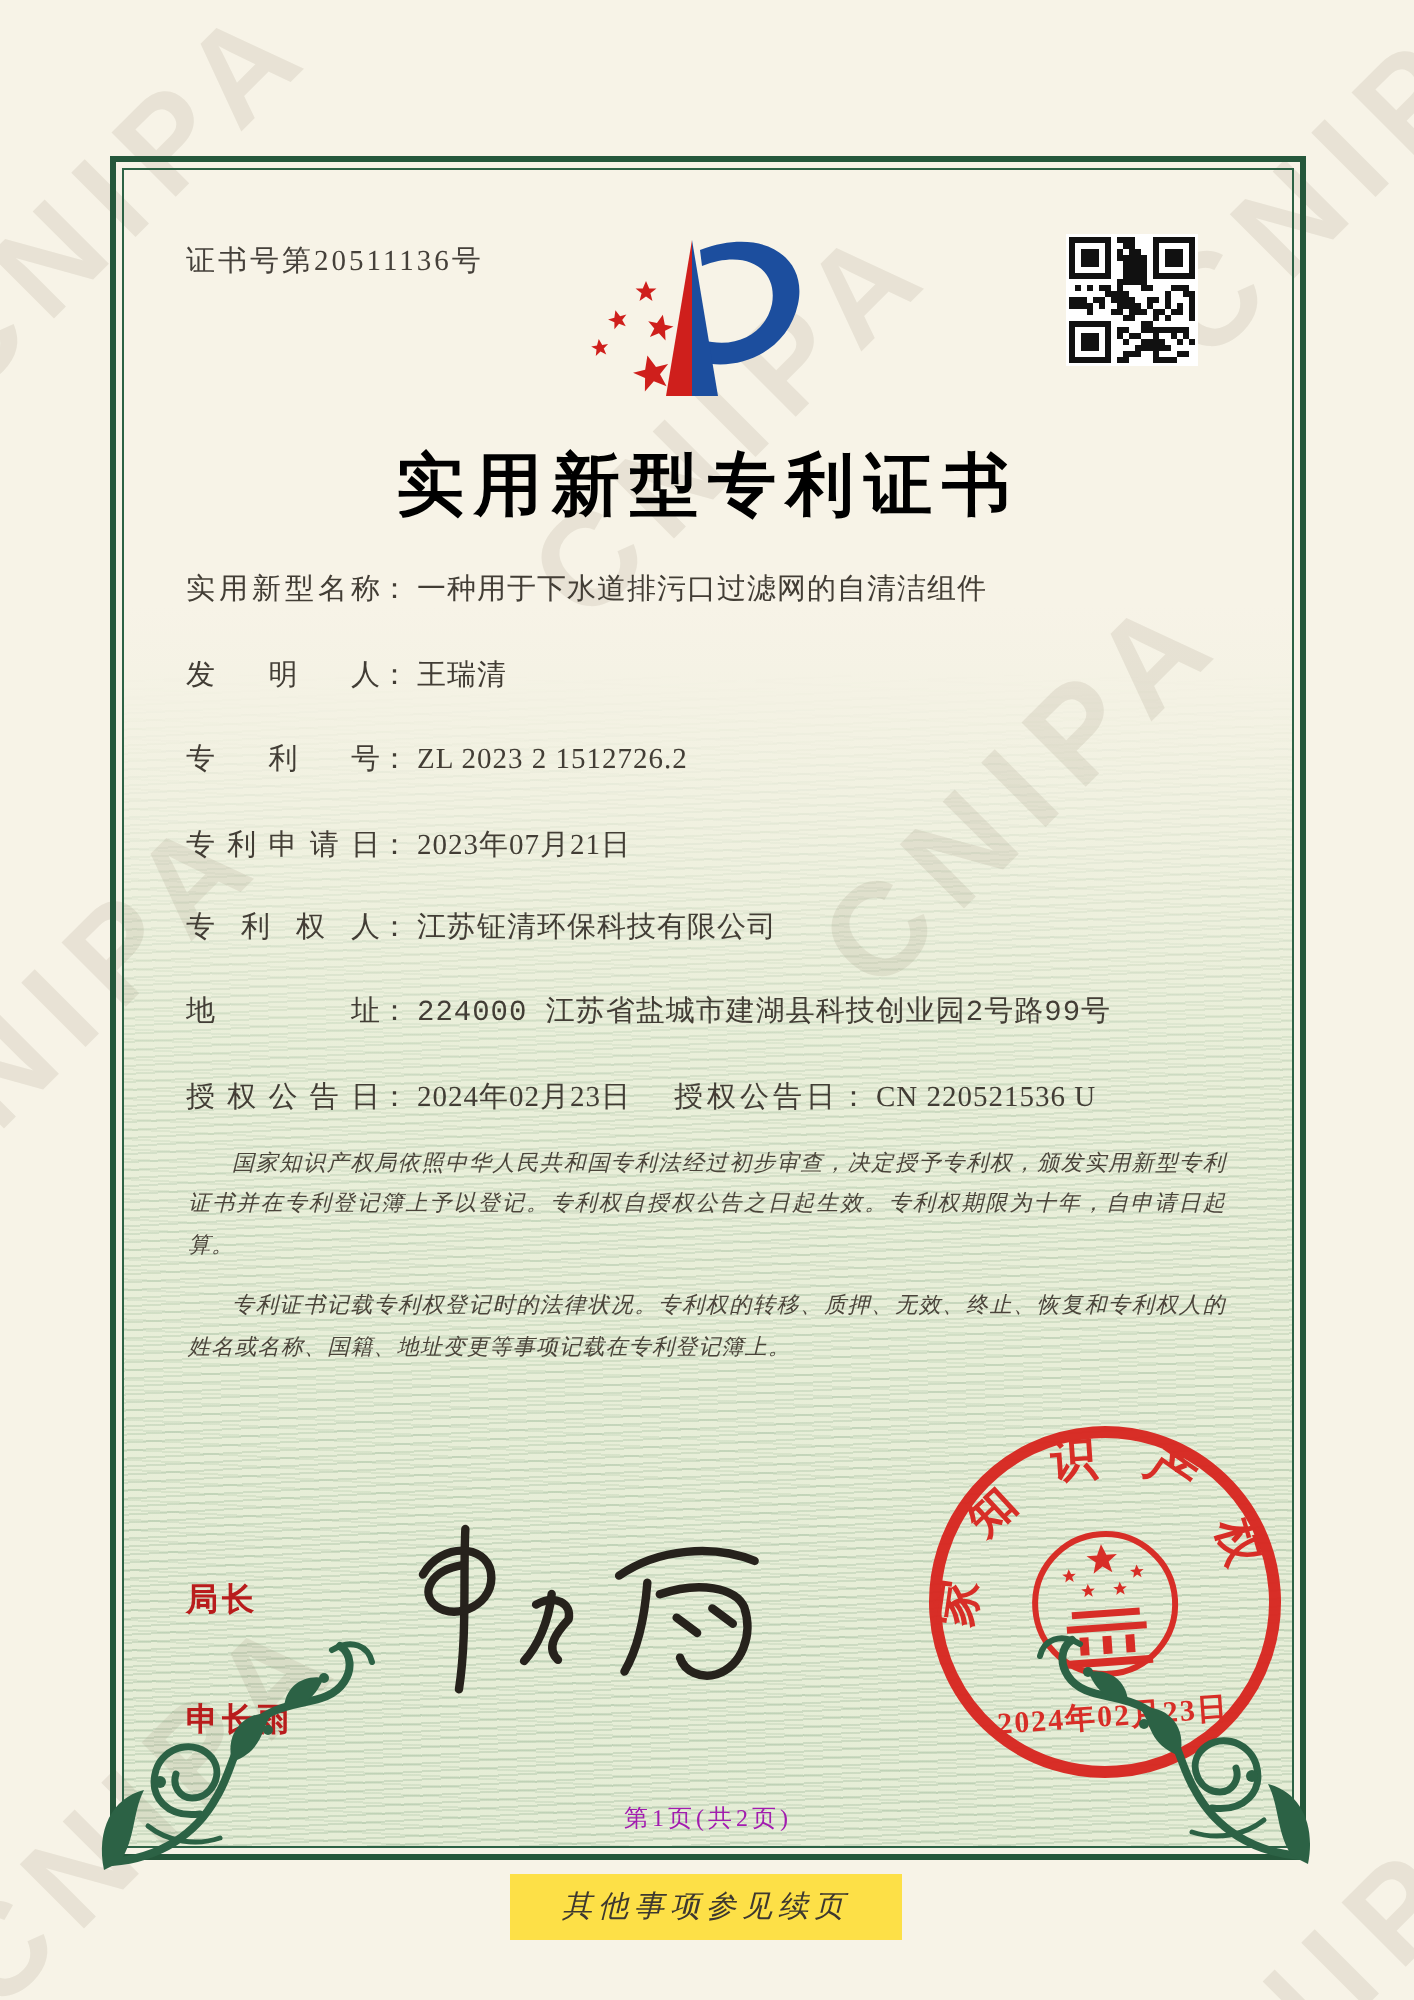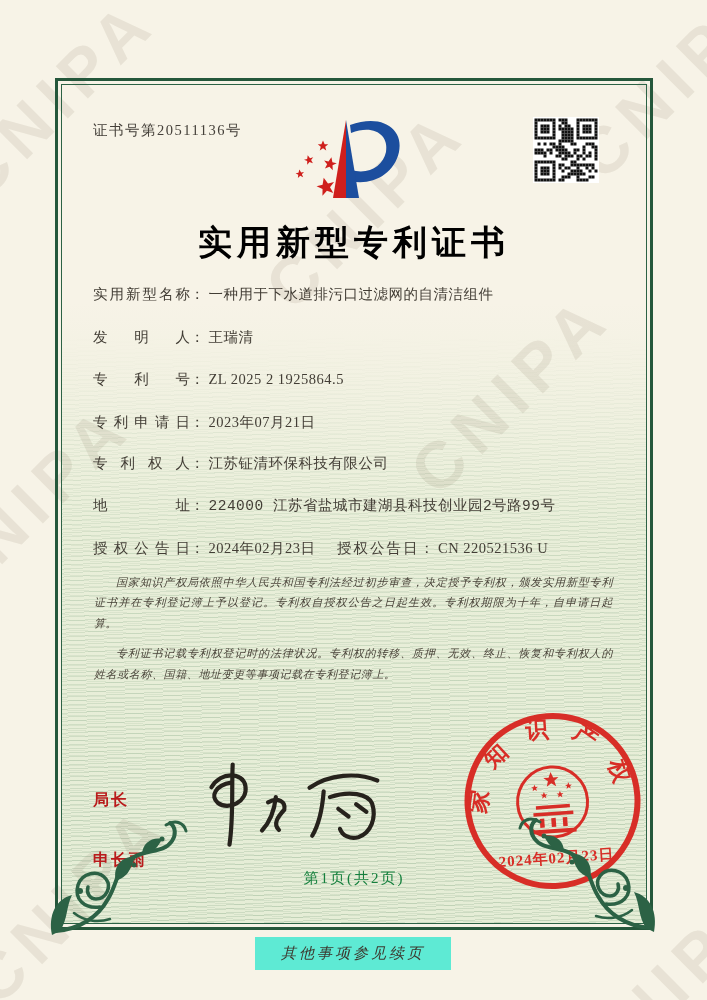--- a/index.html
+++ b/index.html
@@ -37,23 +37,23 @@
   
   .legal{position:absolute;left:94px;top:572px;width:519px;font-size:11px;line-height:1.86;
          font-style:italic;letter-spacing:.6px;color:#4a443a;text-align:justify;}
   .legal p{margin:0 0 10px 0;text-indent:2em;}
   
   .signer{position:absolute;left:93px;font-family:"Liberation Sans","DejaVu Sans",sans-serif;
           font-size:16px;font-weight:600;color:#b91c1c;letter-spacing:2px;}
   .sig-svg{position:absolute;left:190px;top:746px;}
   .seal{position:absolute;left:450px;top:706px;opacity:.94;}
   
-  .page-num{position:absolute;left:55px;top:869px;width:598px;text-align:center;font-size:15px;
-            letter-spacing:2px;color:#15803d;}
-  .note-box{position:absolute;left:353px;top:937px;transform:translateX(-50%);background:#5eead4;
+  .page-num{position:absolute;left:55px;top:901px;width:598px;text-align:center;font-size:12px;
+            letter-spacing:2px;color:#a21caf;}
+  .note-box{position:absolute;left:353px;top:937px;transform:translateX(-50%);background:#fde047;
             padding:7px 26px;font-size:15px;font-style:italic;letter-spacing:3px;color:#3d382f;white-space:nowrap;}
   .flourish{position:absolute;}
   .hidden-defs{position:absolute;width:0;height:0;overflow:hidden;}
 </style>
 </head>
 <body>
 
 <div class="page">
 
   <svg class="hidden-defs" aria-hidden="true">
@@ -332,21 +332,21 @@
 
   <div class="title">实用新型专利证书</div>
 
   <div class="frow" style="top:285px;">
     <span class="flabel">实用新型名称</span><span class="fcolon">：</span><span class="fvalue">一种用于下水道排污口过滤网的自清洁组件</span>
   </div>
   <div class="frow" style="top:328px;">
     <span class="flabel">发明人</span><span class="fcolon">：</span><span class="fvalue">王瑞清</span>
   </div>
   <div class="frow" style="top:370px;">
-    <span class="flabel">专利号</span><span class="fcolon">：</span><span class="fvalue">ZL 2025 2 1925864.5</span>
+    <span class="flabel">专利号</span><span class="fcolon">：</span><span class="fvalue">ZL 2023 2 1512726.2</span>
   </div>
   <div class="frow" style="top:413px;">
     <span class="flabel">专利申请日</span><span class="fcolon">：</span><span class="fvalue">2023年07月21日</span>
   </div>
   <div class="frow" style="top:454px;">
     <span class="flabel">专利权人</span><span class="fcolon">：</span><span class="fvalue">江苏钲清环保科技有限公司</span>
   </div>
   <div class="frow" style="top:496px;font-family:Liberation Mono, monospace;">
     <span class="flabel">地址</span><span class="fcolon">：</span><span class="fvalue">224000 江苏省盐城市建湖县科技创业园2号路99号</span>
   </div>

